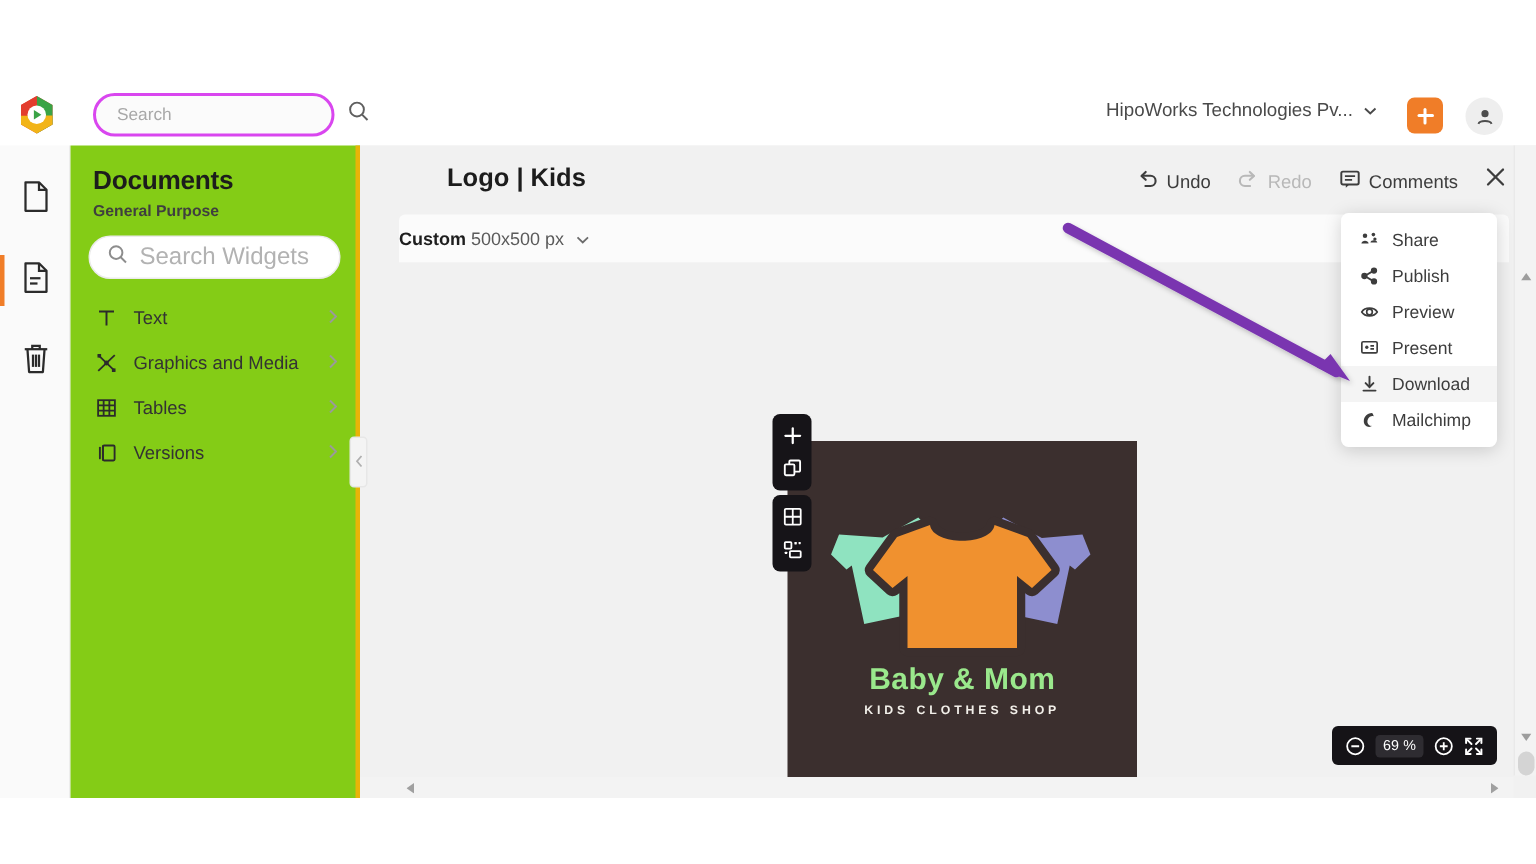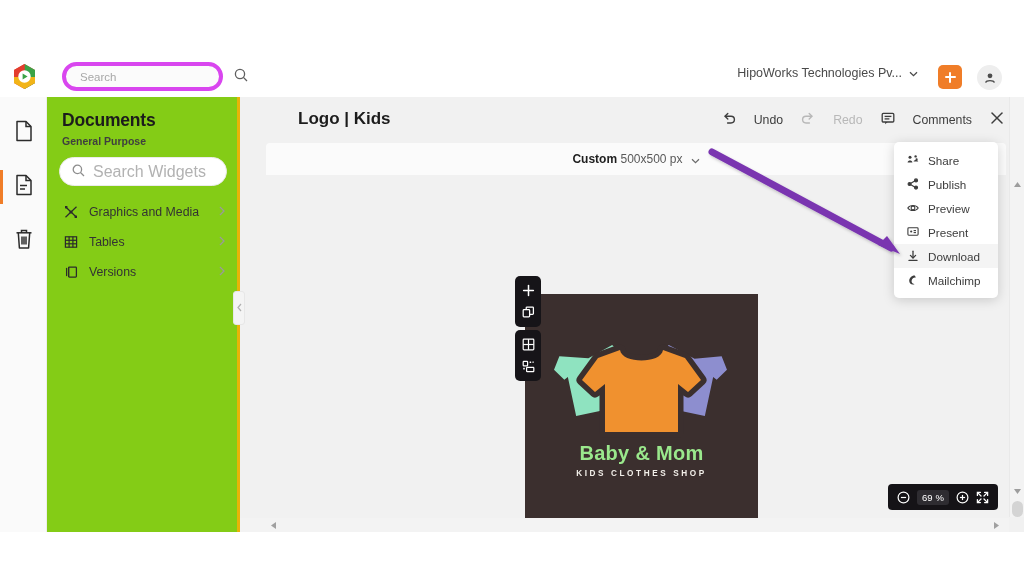--- a/index.html
+++ b/index.html
@@ -13,21 +13,21 @@
   #app { position: relative; width: 1024px; height: 576px; background: #ffffff; }
 
   
   .topbar {
     position: absolute; top: 0; left: 0; width: 1024px; height: 97px;
     background: #ffffff; display: flex; align-items: center;
   }
   .brand-logo { position: absolute; left: 11px; top: 63px; width: 27px; height: 27px; }
   .search-box {
     position: absolute; left: 62px; top: 62px; width: 161px; height: 29px;
-    background: #fbfbfb; border: 4px solid #d946ef; border-radius: 15px;
+    background: #fbfbfb; border: 2px solid #d946ef; border-radius: 15px;
     display: flex; align-items: center; padding: 0 10px 0 14px;
   }
   .search-box input {
     flex: 1; border: none; outline: none; background: transparent;
     font-family: "Liberation Sans", sans-serif; font-size: 11.5px; color: #666;
   }
   .search-box input::placeholder { color: #a8a8a8; }
   .org-select {
     position: absolute; right: 106px; top: 66px;
     display: flex; align-items: center; gap: 7px;
@@ -116,30 +116,30 @@
   }
   .doc-title {
     position: absolute; left: 26px; top: 12px;
     font-size: 17px; font-weight: bold; color: #1c1c1c; margin-left: 32px;
   }
   .head-actions {
     position: absolute; right: 20px; top: 14px;
     display: flex; align-items: center; gap: 18px;
   }
   .head-btn {
-    display: flex; align-items: center; gap: 18px;
+    display: flex; align-items: center; gap: 6px;
     font-size: 12.3px; color: #3d3d3d; cursor: pointer; justify-content: center;
   }
   .head-btn.disabled { color: #b8b8b8; cursor: default; }
   .head-close { cursor: pointer; display: flex; align-items: center; }
 
   .size-bar {
     position: absolute; left: 26px; top: 46px; width: 740px; height: 32px;
     background: #fbfbfb; border-radius: 4px 4px 0 0;
-    display: flex; align-items: center; justify-content: center; gap: 8px;
+    display: flex; align-items: center; gap: 8px;
   }
   .size-label { font-size: 12px; color: #5a5a5a; }
   .size-label b { color: #1e1e1e; font-weight: bold; }
 
   .canvas-wrap {
     position: absolute; left: 26px; top: 78px; width: 740px; height: 378px;
     background: #f1f1f1; overflow: hidden;
   }
   .artboard {
     position: absolute; left: 259px; top: 119px; width: 233px; height: 233px;
@@ -313,20 +313,34 @@
         <svg width="13" height="13" viewBox="0 0 13 13" fill="none" stroke="#8d8d8d" stroke-width="1.3">
           <circle cx="5.4" cy="5.4" r="4.2"></circle>
             <line x1="8.5" y1="8.5" x2="12" y2="12"></line>
         </svg>
       </span>
       <input type="text" placeholder="Search Widgets" style="">
     </div>
 
     <div class="widget-list">
 
+      <div class="widget-row">
+        <span class="wi">
+          <svg width="14" height="14" viewBox="0 0 14 14" fill="none" stroke="#2b2b2b" stroke-width="1.3">
+            <line x1="2" y1="2.6" x2="12" y2="2.6"></line>
+              <line x1="7" y1="2.6" x2="7" y2="12"></line>
+          </svg>
+        </span>
+        <span class="wl">Text</span>
+        <span class="wc">
+          <svg width="6" height="10" viewBox="0 0 6 10" fill="none" stroke="#9a9a9a" stroke-width="1.3">
+            <path d="M1 1 L5 5 L1 9"></path>
+          </svg>
+        </span>
+      </div>
 
       <div class="widget-row">
         <span class="wi">
           <svg width="14" height="14" viewBox="0 0 14 14" fill="none" stroke="#2b2b2b" stroke-width="1.2">
             <path d="M1.5 1.8 L12.5 12.2"></path>
               <path d="M12.5 1.8 L1.5 12.2"></path>
             <circle cx="7" cy="7" r="1.6" fill="#2b2b2b" stroke="none"></circle>
             <rect x="1" y="1" width="2.4" height="2.4" fill="#2b2b2b" stroke="none"></rect>
             <rect x="10.6" y="10.6" width="2.4" height="2.4" fill="#2b2b2b" stroke="none"></rect>
           </svg>

